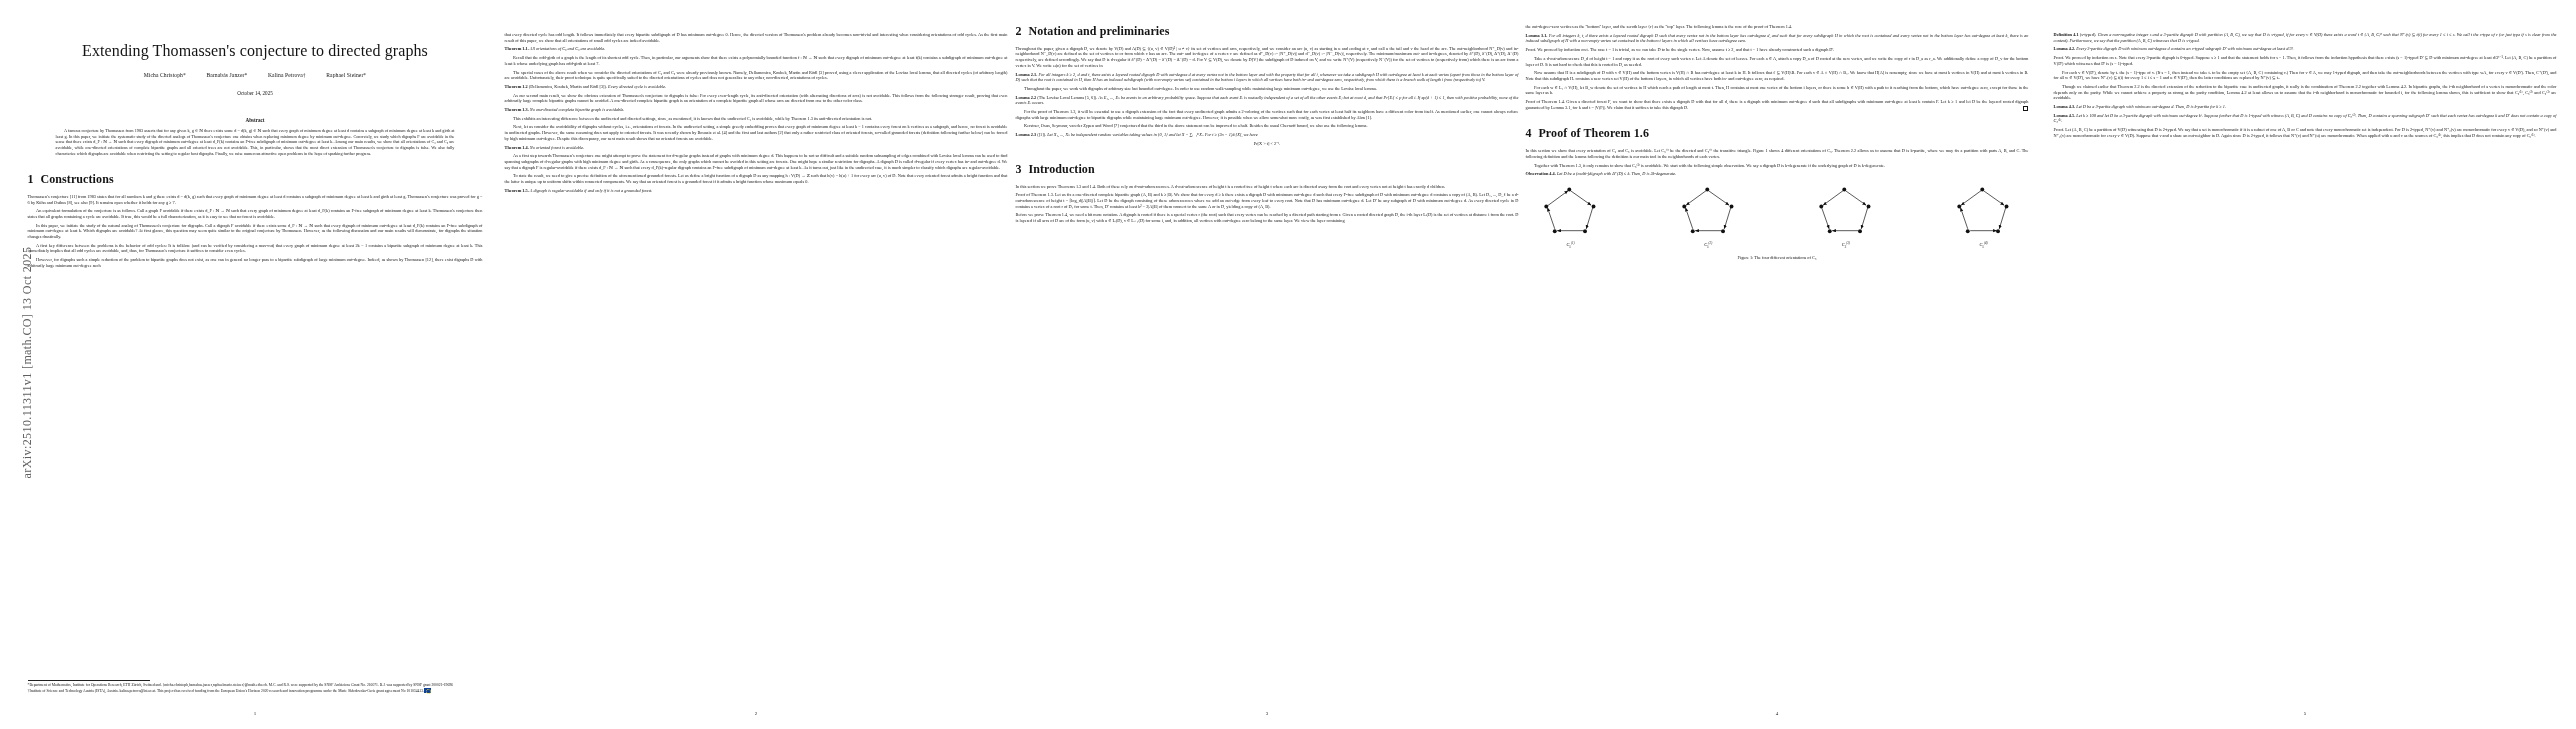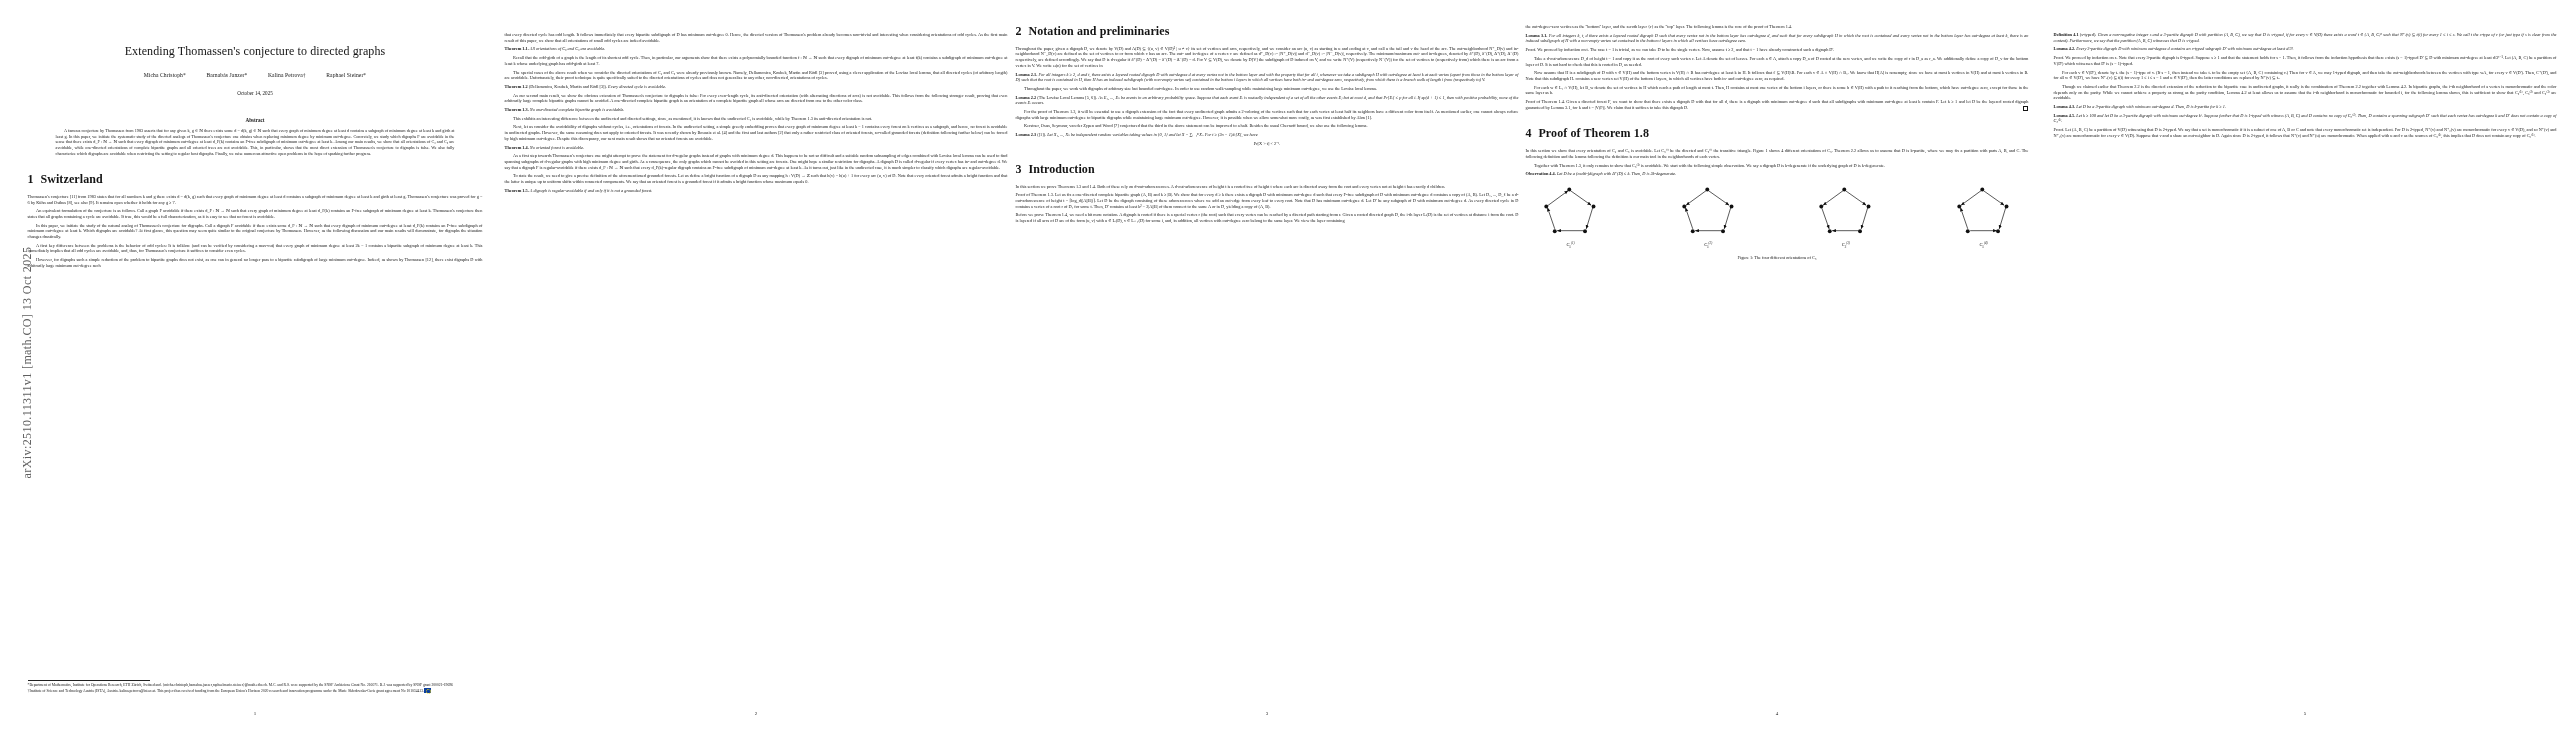--- a/index.html
+++ b/index.html
@@ -27,21 +27,21 @@
   .pad{position:absolute;left:0;right:0;top:0;padding:0 3.6px;box-sizing:border-box;}
 
   
   p,div.ln{
     font-size:4.3px;line-height:5.7px;text-align:justify;
     margin:0 0 0 0;hyphens:auto;-webkit-hyphens:auto;
   }
   p{margin-bottom:3px;text-indent:8.5px;}
   p.noind{text-indent:0;}
   .title{
-    font-size:12px;line-height:14.6px;text-align:center;font-weight:400;
+    font-size:16px;line-height:14.6px;text-align:center;font-weight:400;
     margin:44px 0 0 0;letter-spacing:0.1px;
   }
   .authors{
     font-size:5.6px;text-align:center;margin:13.4px 0 0 0;
     letter-spacing:0.1px;
   }
   .authors span{margin:0 10.3px;}
   .date{font-size:5.1px;text-align:center;margin:12px 0 0 0;}
   .abshead{font-size:5.1px;font-weight:bold;text-align:center;margin:20.7px 0 5.5px 0;}
   .abstract{padding:0 28px;}
@@ -92,21 +92,21 @@
       </div>
 
       <div class="date">October 14, 2025</div>
 
       <div class="abshead">Abstract</div>
       <div class="abstract">
         <p>A famous conjecture by Thomassen from 1983 asserts that for any given k, g ∈ ℕ there exists some d = d(k, g) ∈ ℕ such that every graph of minimum degree at least d contains a subgraph of minimum degree at least k and girth at least g. In this paper, we initiate the systematic study of the directed analogs of Thomassen's conjecture one obtains when replacing minimum degree by minimum out-degree. Concretely, we study which digraphs F are avoidable in the sense that there exists d_F : ℕ → ℕ such that every digraph of minimum out-degree at least d_F(k) contains an F-free subdigraph of minimum out-degree at least k. Among our main results, we show that all orientations of C₃ and C₅ are avoidable, while one-directed orientations of complete bipartite graphs and all oriented trees are not avoidable. This, in particular, shows that the most direct extension of Thomassen's conjecture to digraphs is false. We also fully characterize which digraphs are avoidable when restricting the setting to regular host digraphs. Finally, we raise numerous attractive open problems in the hope of sparking further progress.</p>
       </div>
 
       <h2 class="sec">
-        <span class="num">1</span><span>Switzerland</span>
+        <span class="num">1</span><span>Constructions</span>
       </h2>
 
       <p class="noind">Thomassen's conjecture [11] from 1983 states that for all numbers k and g there exists d = d(k, g) such that every graph of minimum degree at least d contains a subgraph of minimum degree at least k and girth at least g. Thomassen's conjecture was proved for g = 6 by Kühn and Osthus [8], see also [9]. It remains open whether it holds for any g ≥ 7.</p>
       <p>An equivalent formulation of the conjecture is as follows. Call a graph F avoidable if there exists d_F : ℕ → ℕ such that every graph of minimum degree at least d_F(k) contains an F-free subgraph of minimum degree at least k. Thomassen's conjecture then states that all graphs containing a cycle are avoidable. If true, this would be a full characterization, as it is easy to see that no forest is avoidable.</p>
       <p>In this paper, we initiate the study of the natural analog of Thomassen's conjecture for digraphs. Call a digraph F avoidable if there exists some d_F : ℕ → ℕ such that every digraph of minimum out-degree at least d_F(k) contains an F-free subdigraph of minimum out-degree at least k. Which digraphs are avoidable? At first glance, this question may seem quite similar to the original conjecture by Thomassen. However, as the following discussion and our main results will demonstrate, for digraphs the situation changes drastically.</p>
       <p>A first key difference between the problems is the behavior of odd cycles: It is folklore (and can be verified by considering a max-cut) that every graph of minimum degree at least 2k − 1 contains a bipartite subgraph of minimum degree at least k. This immediately implies that all odd cycles are avoidable, and, thus, for Thomassen's conjecture it suffices to consider even cycles.</p>
       <p>However, for digraphs such a simple reduction of the problem to bipartite graphs does not exist, as one can in general no longer pass to a bipartite subdigraph of large minimum out-degree. Indeed, as shown by Thomassen [12], there exist digraphs D with arbitrarily large minimum out-degree such</p>
     </div>
 
     <div style="position:absolute;left:3.6px;right:3.6px;bottom:34px;">
@@ -213,21 +213,21 @@
         <i>For all integers k, t, d there exists a layered rooted digraph D such that every vertex not in the bottom layer has out-degree d, and such that for every subdigraph H in which the root is contained and every vertex not in the bottom layer has out-degree at least k, there is an induced subdigraph of H with a non-empty vertex set contained in the bottom t layers in which all vertices have out-degree zero.</i>
       </div>
 
       <p class="noind">Proof. We proceed by induction on t. The case t = 1 is trivial, as we can take D to be the single vertex. Now, assume t ≥ 2, and that t − 1 have already constructed such a digraph D'.</p>
       <p>Take a d-out-arborescence D_d of height t − 1 and copy it as the root of every such vertex r. Let A denote the set of leaves. For each a ∈ A, attach a copy D_a of D rooted at the new vertex, and we write the copy of r in D_a as r_a. We additionally define a copy of D_v for the bottom layer of D. It is not hard to check that this is rooted in D, as needed.</p>
       <p>Now assume that H is a subdigraph of D with v ∈ V(H) and the bottom vertex is V(H) ∩ B has out-degree at least k in H. It follows that t' ⊆ V(H)\B. For each v ∈ A ∩ V(H) ∩ B₁. We know that H[A] is nonempty, since we have at most k vertices in V(H) and at most k vertices in B. Note that this subdigraph Hᵥ contains a new vertex set V(H) of the bottom i layers, in which all vertices have both in- and out-degree zero, as required.</p>
       <p>For each w ∈ L₁ ∩ V(H), let B_w denote the set of vertices in H which reach a path of length at most t. Then, H contains at most one vertex of the bottom i layers, or there is some b ∈ V(H) with a path to it reaching from the bottom, which have out-degree zero, except for those in the same layer as b.</p>
       <p class="noind"><span>Proof of Theorem 1.4. Given a directed forest F, we want to show that there exists a digraph D with that for all d, there is a digraph with minimum out-degree d such that all subdigraphs with minimum out-degree at least k contain F. Let k ≥ 1 and let D be the layered rooted digraph guaranteed by Lemma 3.1, for k and t = |V(F)|. We claim that it suffices to take this digraph D.</span><span class="qed"></span></p>
 
       <h2 class="sec">
-        <span class="num">4</span><span>Proof of Theorem 1.8</span>
+        <span class="num">4</span><span>Proof of Theorem 1.6</span>
       </h2>
 
       <p class="noind">In this section we show that every orientation of C₃ and C₅ is avoidable. Let C₅⁽ⁱ⁾ be the directed and C₅⁽ⁱ⁾ the transitive triangle. Figure 1 shows 4 different orientations of C₅. Theorem 2.2 allows us to assume that D is k-partite, where we may fix a partition with parts A, B, and C. The following definition and the lemma following the definition is our main tool in the neighborhoods of each vertex.</p>
       <p>Together with Theorem 1.3, it only remains to show that C₅⁽¹⁾ is avoidable. We start with the following simple observation. We say a digraph D is k-degenerate if the underlying graph of D is k-degenerate.</p>
 
       <div class="thm">
         <b>Observation 4.4.</b>
         <i>Let D be a (multi-)digraph with Δ⁺(D) ≤ k. Then, D is 2k-degenerate.</i>
       </div>
 

